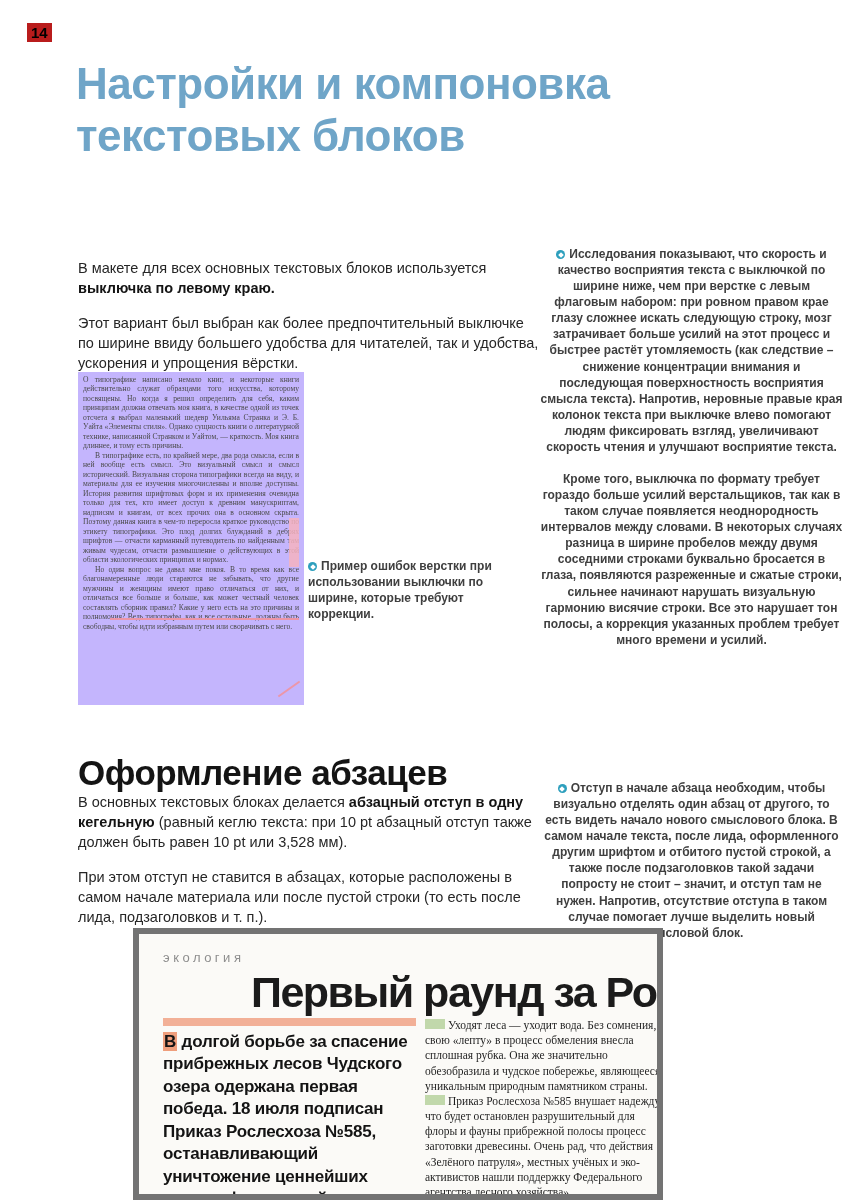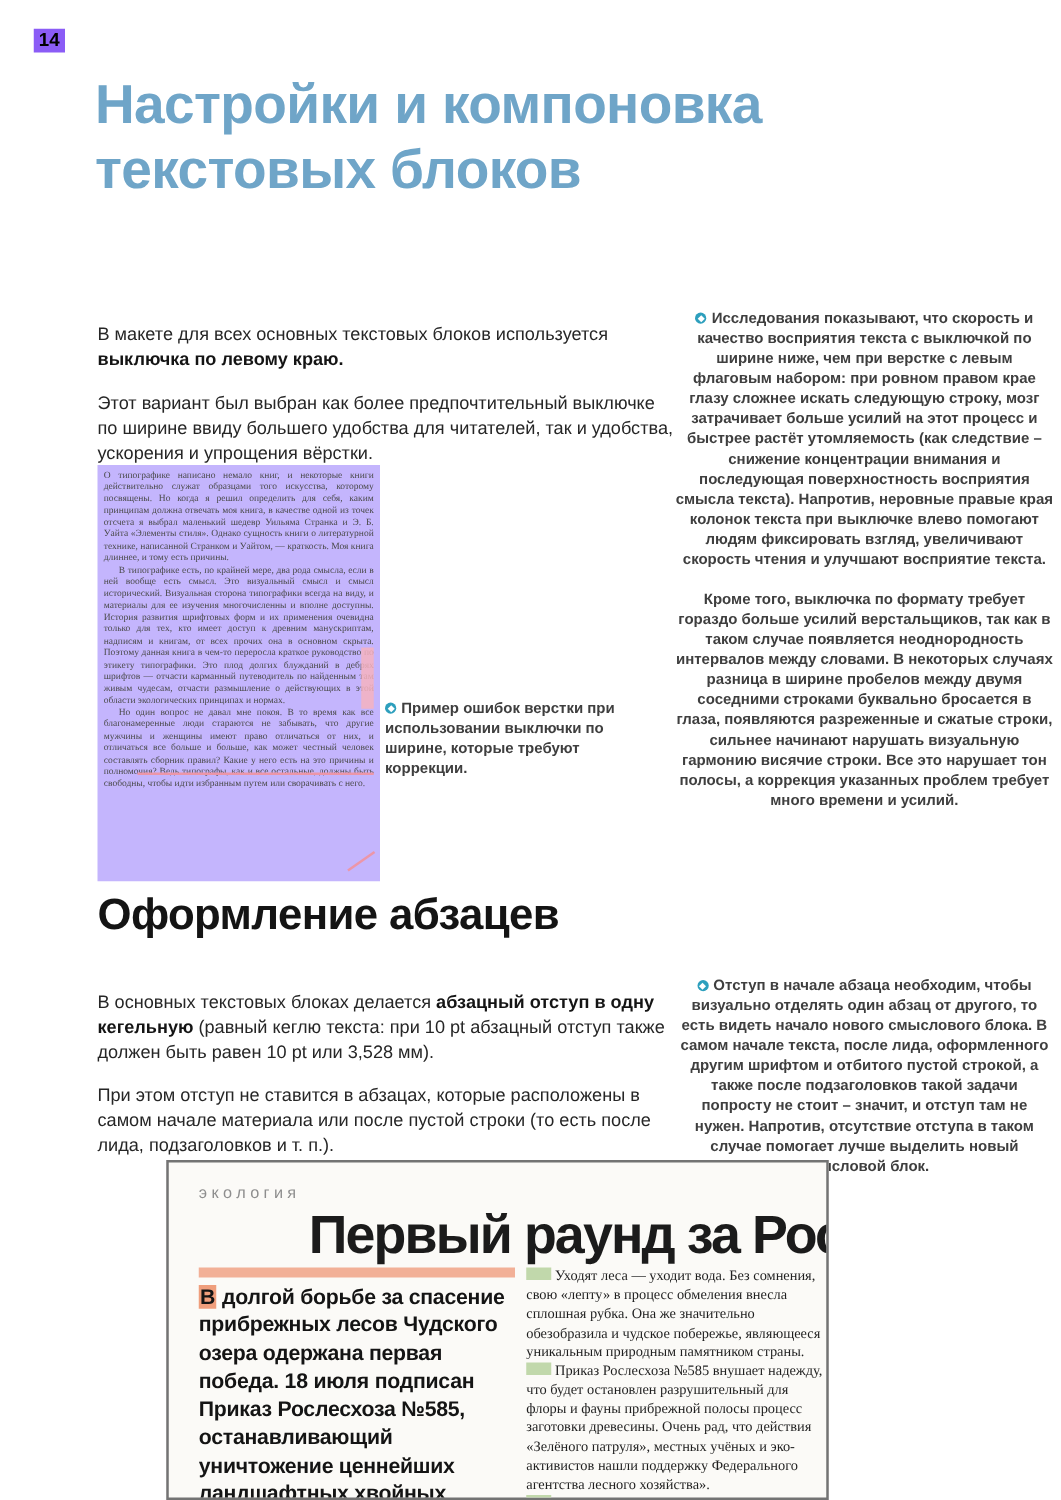--- a/index.html
+++ b/index.html
@@ -1,27 +1,27 @@
 <!DOCTYPE html>
 <html><head>
 <meta charset="utf-8">
 <style>
   html,body{margin:0;padding:0;background:#ffffff;}
   .page{position:relative;width:849px;height:1200px;background:#ffffff;overflow:hidden;
         font-family:"Liberation Sans", sans-serif;color:#2a2a2a;}
 
-  .badge{position:absolute;left:27px;top:23px;background:#8b5cf6;color:#000;
+  .badge{position:absolute;left:27px;top:23px;background:#b91c1c;color:#000;
          font-size:15px;font-weight:bold;padding:1px 4px;line-height:17px;}
 
   .main-title{position:absolute;left:76px;top:58px;width:630px;
               font-size:44px;line-height:1.18;font-weight:bold;color:#6fa5c8;letter-spacing:-0.5px;}
 
   .h2{position:absolute;left:78px;font-size:35px;font-weight:bold;color:#141414;letter-spacing:-0.5px;}
   .h2-1{top:194px;}
-  .h2-2{top:712px;}
+  .h2-2{top:753px;}
 
   .body-col{position:absolute;left:78px;width:464px;font-size:14.5px;line-height:1.38;color:#262626;}
   .body-col-1{top:246px;}
   .body-col-2{top:780px;}
   .body-col p{margin:12px 0 15px 0;}
   .body-col b{color:#141414;}
 
   .note-col{position:absolute;left:540px;width:303px;font-size:12px;line-height:1.34;
             font-weight:bold;color:#3f3f3f;text-align:center;}
   .note-col-1{top:246px;}
@@ -39,21 +39,21 @@
   .figure p.ind{text-indent:12px;}
   .scan-vbar{position:absolute;right:5px;top:146px;width:10px;height:49px;background:#f6b3c0;opacity:.85;}
   .scan-rule{position:absolute;left:32px;right:5px;top:246px;height:2px;background:#ec96a8;}
   .scan-slash{position:absolute;right:2px;top:316px;width:26px;height:2px;background:#ec96a8;
               transform:rotate(-35deg);}
 
   .caption{position:absolute;left:308px;top:526px;width:222px;font-size:12px;line-height:1.34;
            font-weight:bold;color:#3f3f3f;margin-top:32px;}
 
   .clipping{position:absolute;left:133px;top:928px;width:530px;height:272px;background:#fbfaf7;
-            overflow:hidden;border:2px solid #737373;box-sizing:border-box;}
+            overflow:hidden;border:6px solid #737373;box-sizing:border-box;}
   .kicker{position:absolute;left:24px;top:16px;font-size:13px;letter-spacing:3.5px;color:#8e8e8e;}
   .headline{position:absolute;left:112px;top:34px;font-size:43px;font-weight:bold;color:#1b1b1b;
             letter-spacing:-1.5px;white-space:nowrap;}
   .cols{position:absolute;left:24px;top:84px;width:506px;display:flex;gap:9px;}
   .colL{width:253px;}
   .colR{width:244px;}
   .sal-bar{height:8px;background:#f2b097;margin:0 0 5px 0;}
   .sal-bar2{margin-top:7px;}
   .lead{font-size:17px;font-weight:bold;line-height:1.32;color:#141414;letter-spacing:-0.2px;margin:0;}
   .init{background:#ef9e7c;padding:0 1px;}

